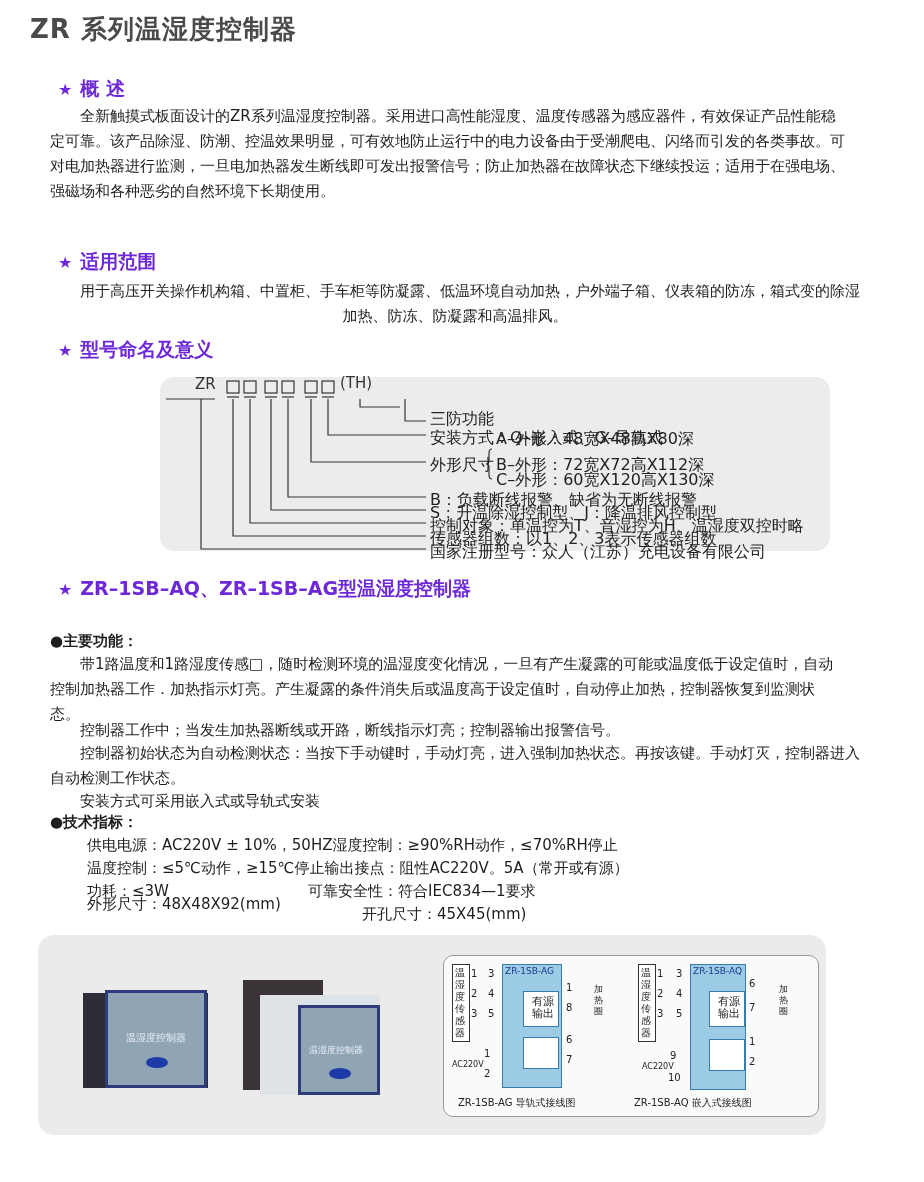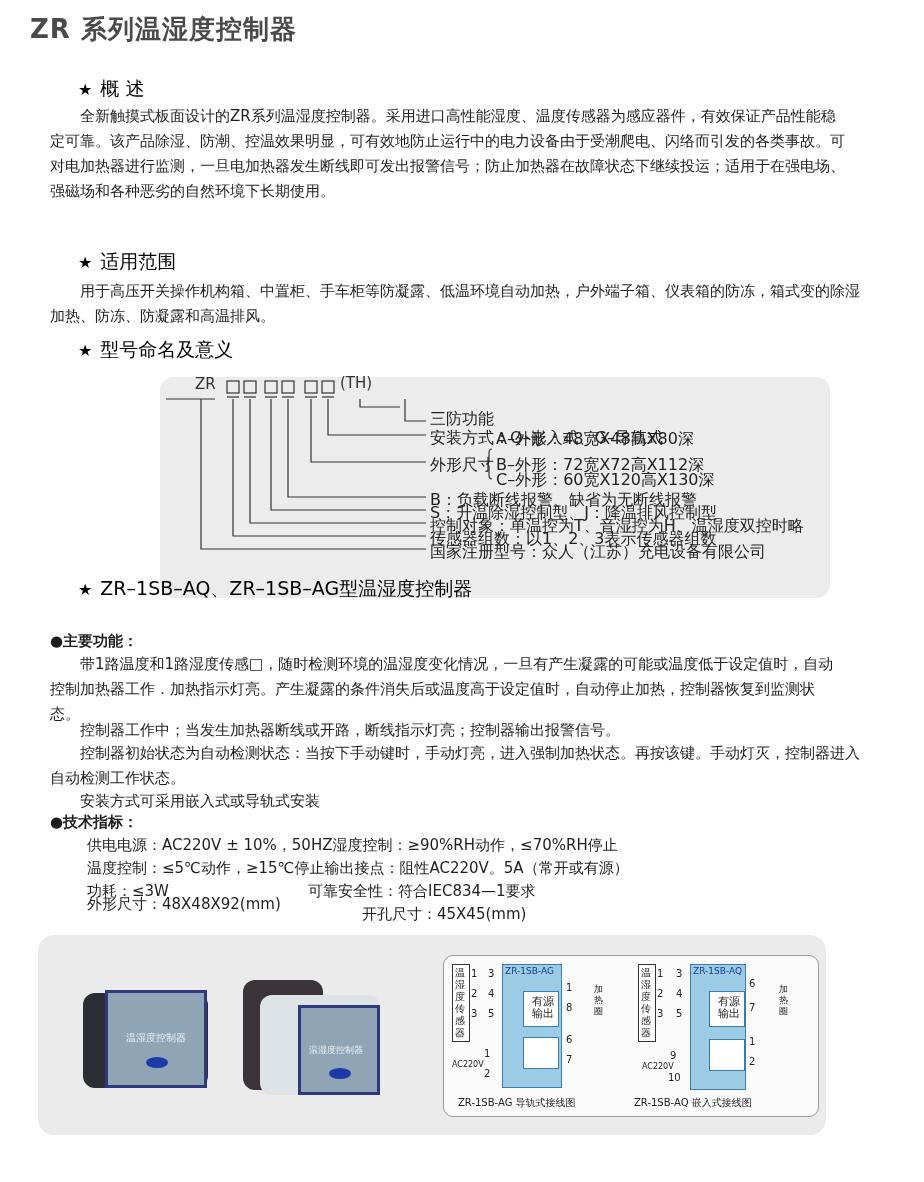--- a/index.html
+++ b/index.html
@@ -1,31 +1,31 @@
 <!DOCTYPE html>
 <html><head>
 <meta charset="utf-8">
 <style>
   html,body{margin:0;padding:0;background:#ffffff;}
   body{width:924px;height:1182px;position:relative;overflow:hidden;font-family:"DejaVu Sans",sans-serif;color:#222;}
   .title{position:absolute;left:30px;top:12px;font-size:26px;color:#4a4a4a;font-weight:bold;letter-spacing:1px;}
-  .h2{position:absolute;left:58px;font-size:19px;font-weight:normal;color:#000000;margin-left:20px;}
+  .h2{position:absolute;left:58px;font-size:19px;font-weight:bold;color:#6d28d9;}
   .h2 .star{font-size:16px;margin-right:8px;}
   .para{position:absolute;left:50px;width:800px;font-size:15px;line-height:25px;color:#1e1e1e;}
   .indent{text-indent:2em;}
   .bullet{position:absolute;left:50px;font-size:15px;font-weight:bold;color:#1e1e1e;}
   .spec{position:absolute;font-size:15px;color:#1e1e1e;white-space:nowrap;}
   
-  .panel{position:absolute;left:160px;top:377px;width:670px;height:221px;background:#ececec;border-radius:14px;}
+  .panel{position:absolute;left:160px;top:377px;width:670px;height:174px;background:#ececec;border-radius:14px;}
   .panel svg{position:absolute;left:0;top:0;}
   .code{position:absolute;font-size:15px;color:#333;}
   .legend{position:absolute;font-size:16px;color:#222;white-space:nowrap;}
   
   .prod{position:absolute;left:38px;top:935px;width:788px;height:200px;background:#ebebeb;border-radius:16px;}
-  .device{position:absolute;background:#2c2d35;border-radius:12px;}
+  .device{position:absolute;background:#2c2d35;border-radius:0;}
   .face{position:absolute;background:#8fa5b6;border:3px solid #2f3a7a;}
   .face .lbl{position:absolute;color:#e8eef5;font-size:9px;}
   .face .btn{position:absolute;width:22px;height:11px;background:#1e3aa8;border-radius:50%;}
   .wiring{position:absolute;left:405px;top:20px;width:374px;height:160px;background:#fafafa;border:1px solid #999;border-radius:10px;}
   .wd{position:absolute;font-size:10px;color:#222;}
   .blue{position:absolute;background:#9ccbe6;border:1px solid #3a7ca8;text-align:right;}
   .inner{position:absolute;background:#fff;border:1px solid #3a7ca8;}
 </style>
 </head>
 <body>
@@ -33,21 +33,21 @@
 <div class="title">ZR 系列温湿度控制器</div>
 
 <div class="h2" style="top:76px;">
   <span class="star">★</span><span>概 述</span>
 </div>
 <div class="para indent" style="top:104px;">全新触摸式板面设计的ZR系列温湿度控制器。采用进口高性能湿度、温度传感器为感应器件，有效保证产品性能稳定可靠。该产品除湿、防潮、控温效果明显，可有效地防止运行中的电力设备由于受潮爬电、闪络而引发的各类事故。可对电加热器进行监测，一旦电加热器发生断线即可发出报警信号；防止加热器在故障状态下继续投运；适用于在强电场、强磁场和各种恶劣的自然环境下长期使用。</div>
 
 <div class="h2" style="top:249px;">
   <span class="star">★</span><span>适用范围</span>
 </div>
-<div class="para indent" style="top:279px;width:810px;">用于高压开关操作机构箱、中置柜、手车柜等防凝露、低温环境自动加热，户外端子箱、仪表箱的防冻，箱式变的除湿加热、防冻、防凝露和高温排风。</div>
+<div class="para indent" style="top:279px;width:810px;text-align:center;">用于高压开关操作机构箱、中置柜、手车柜等防凝露、低温环境自动加热，户外端子箱、仪表箱的防冻，箱式变的除湿加热、防冻、防凝露和高温排风。</div>
 
 <div class="h2" style="top:337px;">
   <span class="star">★</span><span>型号命名及意义</span>
 </div>
 
 <div class="panel">
   <svg width="670" height="205">
     <g stroke="#333" stroke-width="1.2" fill="none">
       <line x1="6" y1="22" x2="55" y2="22"></line>
       <rect x="67" y="4" width="12" height="12"></rect>

